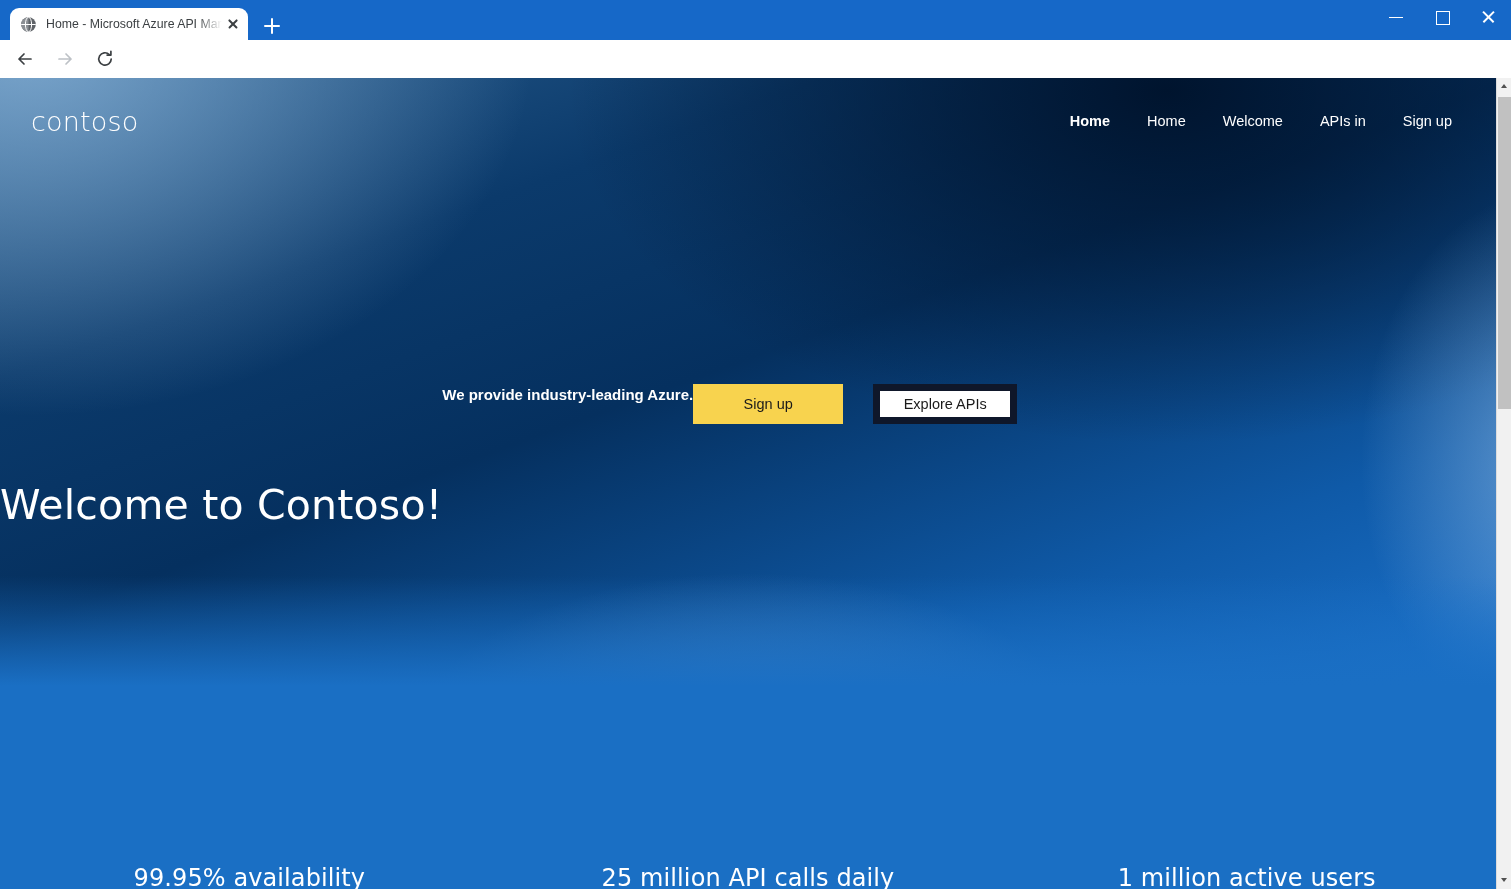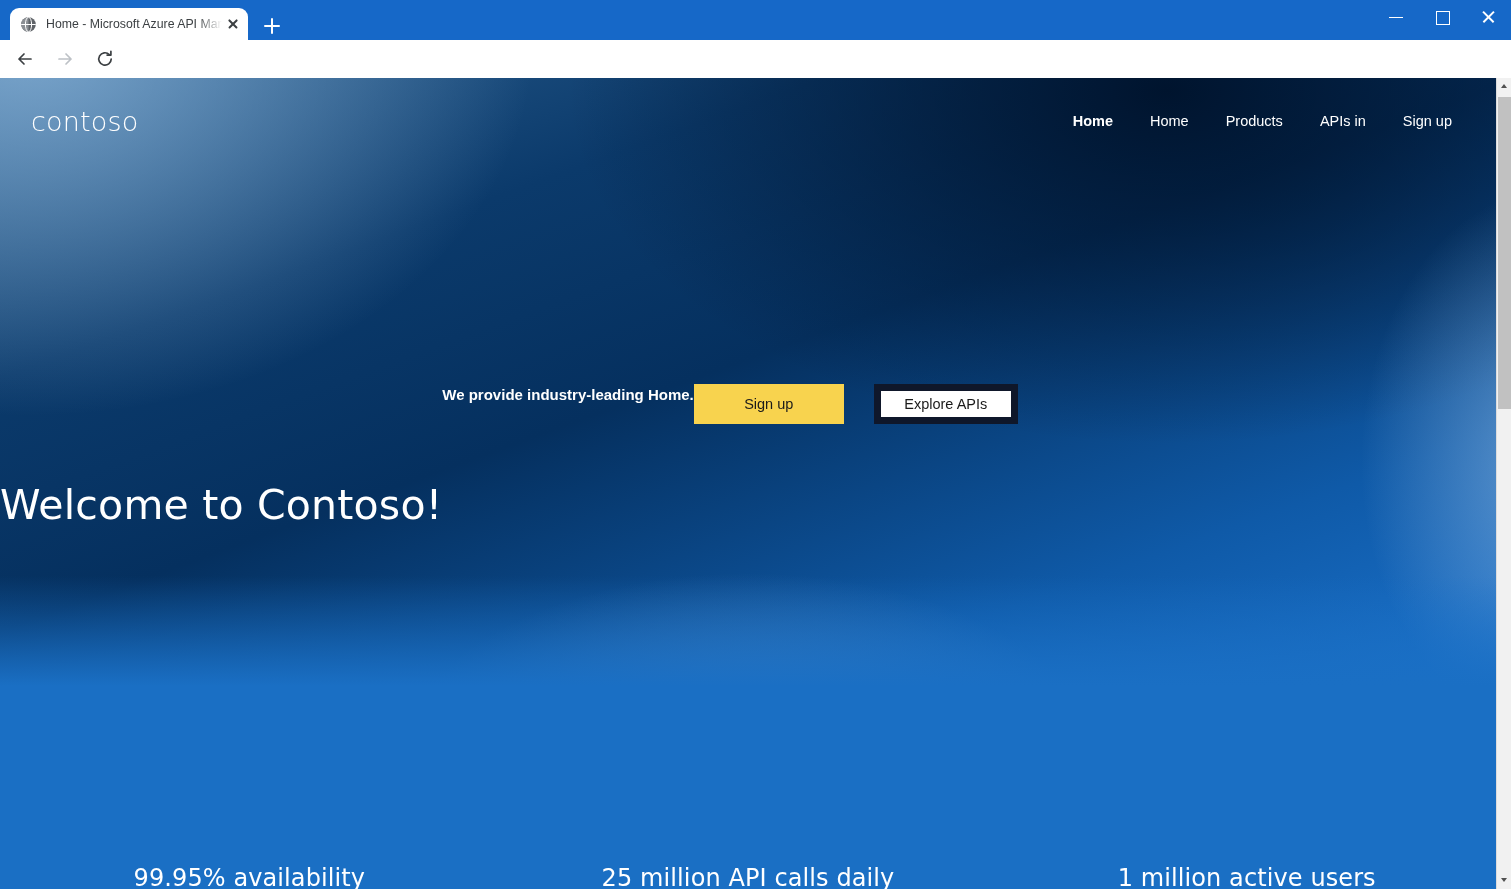--- a/index.html
+++ b/index.html
@@ -274,29 +274,29 @@
 
     <div class="hero">
       <div class="hero-bottomfade"></div>
     </div>
 
     <div class="site-nav">
       <div class="logo">contoso</div>
       <div class="nav-links">
         <a class="nav-link active">Home</a>
         <a class="nav-link">Home</a>
-        <a class="nav-link">Products</a>
+        <a class="nav-link">Welcome</a>
         <a class="nav-link">APIs in</a>
         <a class="nav-link">Sign up</a>
       </div>
     </div>
 
     <div class="hero-content">
       <h1 class="hero-title">Welcome to Contoso!</h1>
-      <p class="hero-sub">We provide industry-leading Home.</p>
+      <p class="hero-sub">We provide industry-leading Azure.</p>
       <div class="hero-actions">
         <button class="btn btn-primary">Sign up</button>
         <button class="btn btn-secondary">Explore APIs</button>
       </div>
     </div>
 
     <div class="stats-band">
       <div class="stat">
         <div class="stat-value">99.95% availability</div>
 

